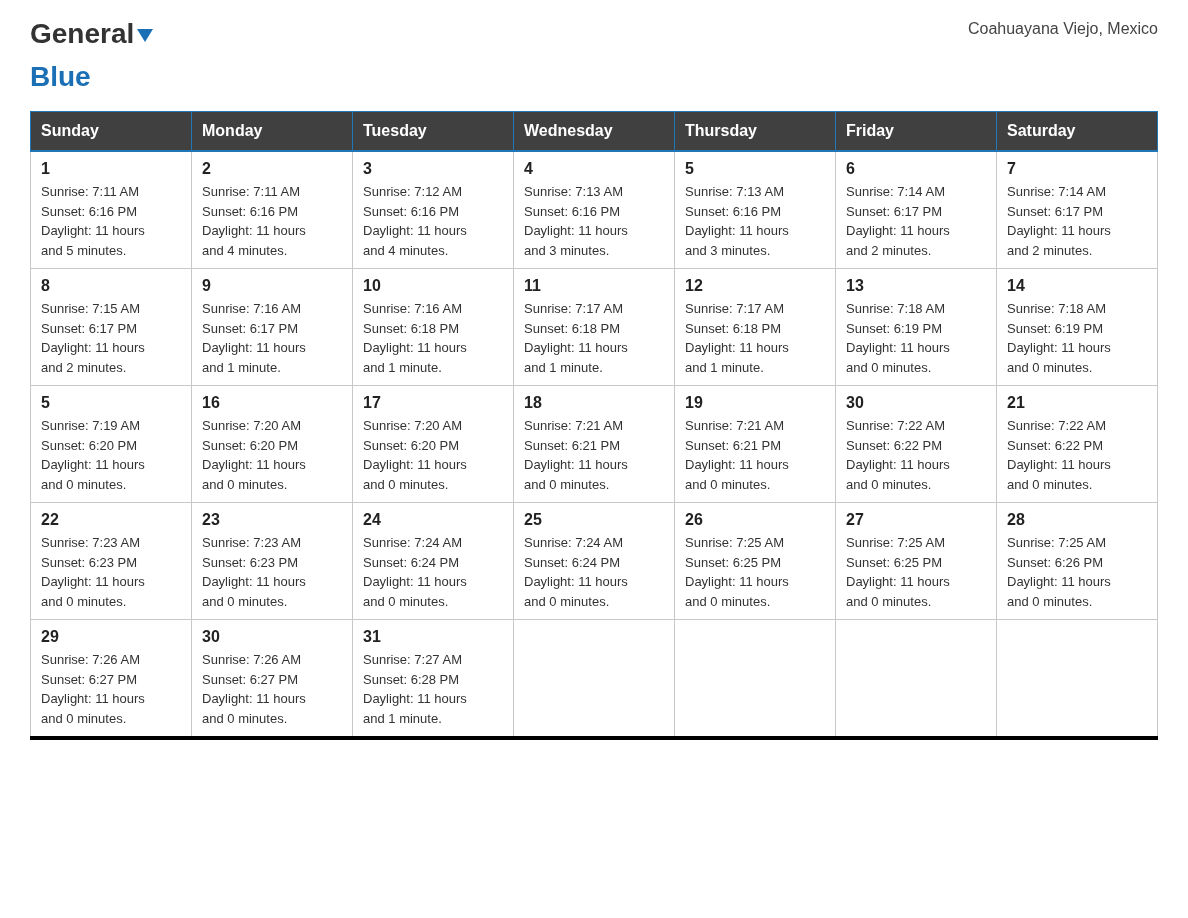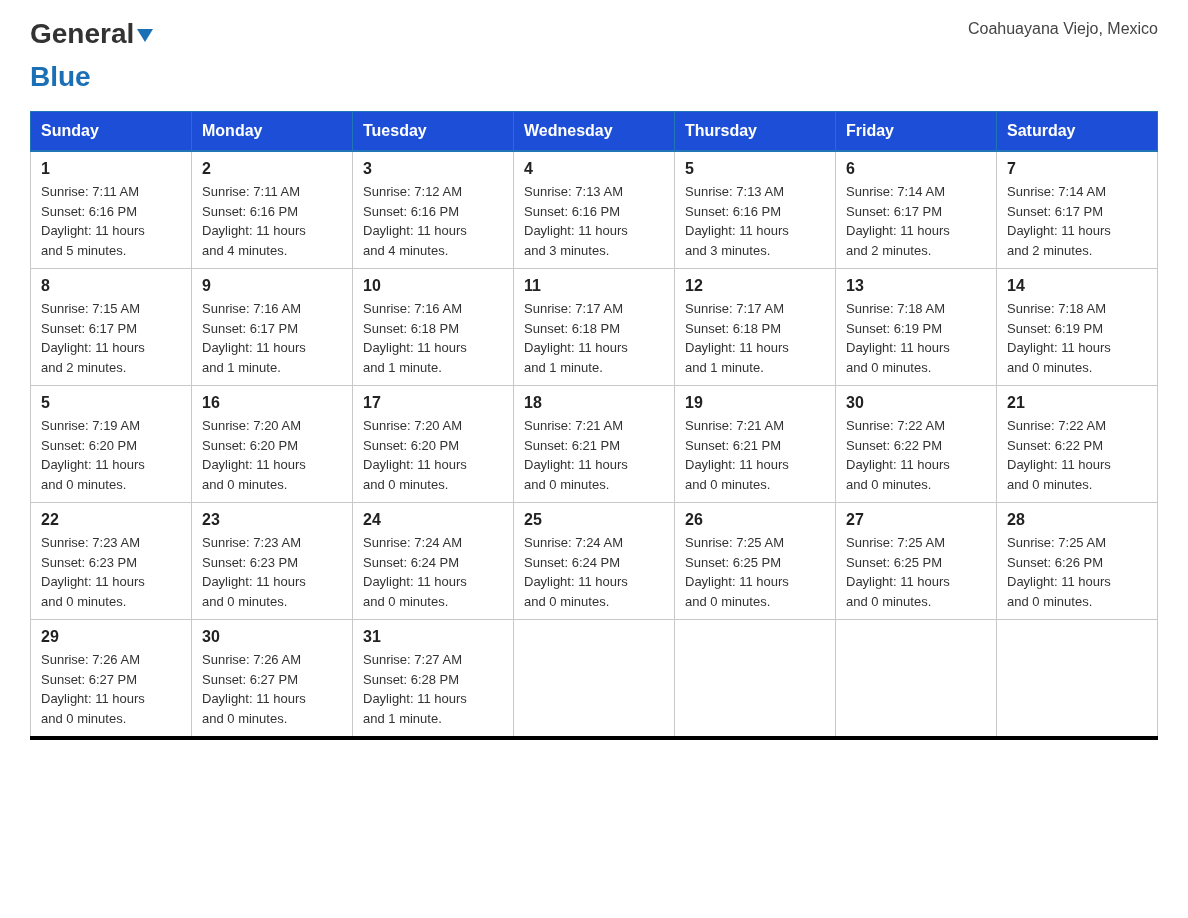--- a/index.html
+++ b/index.html
@@ -32,21 +32,21 @@
     }
     .location-title {
       font-size: 16px;
       color: #444;
     }
     table {
       width: 100%;
       border-collapse: collapse;
     }
     thead tr th {
-      background-color: #1d4ed8;
+      background-color: #404040;
       color: #ffffff;
       font-size: 16px;
       font-weight: bold;
       padding: 10px 10px;
       text-align: left;
       border: 1px solid #2176b8;
     }
     tbody tr td {
       vertical-align: top;
       padding: 8px 10px;

